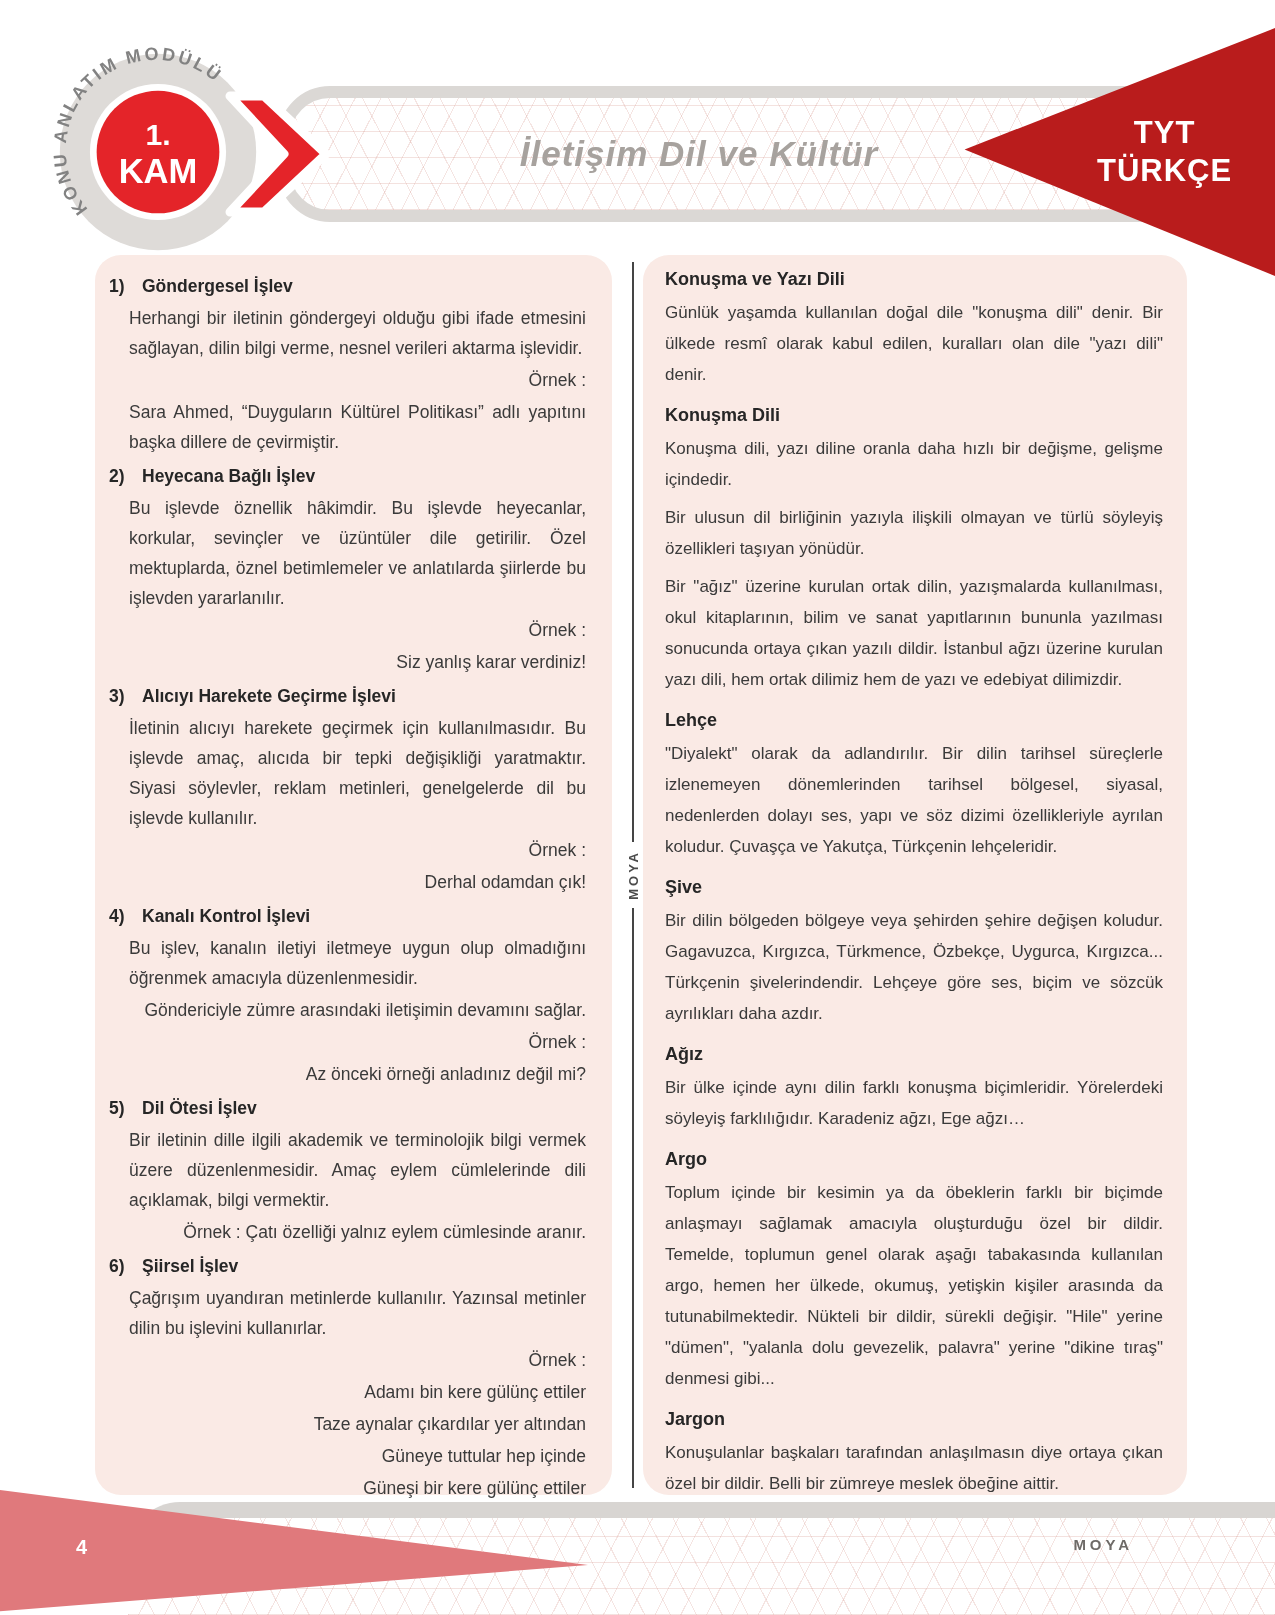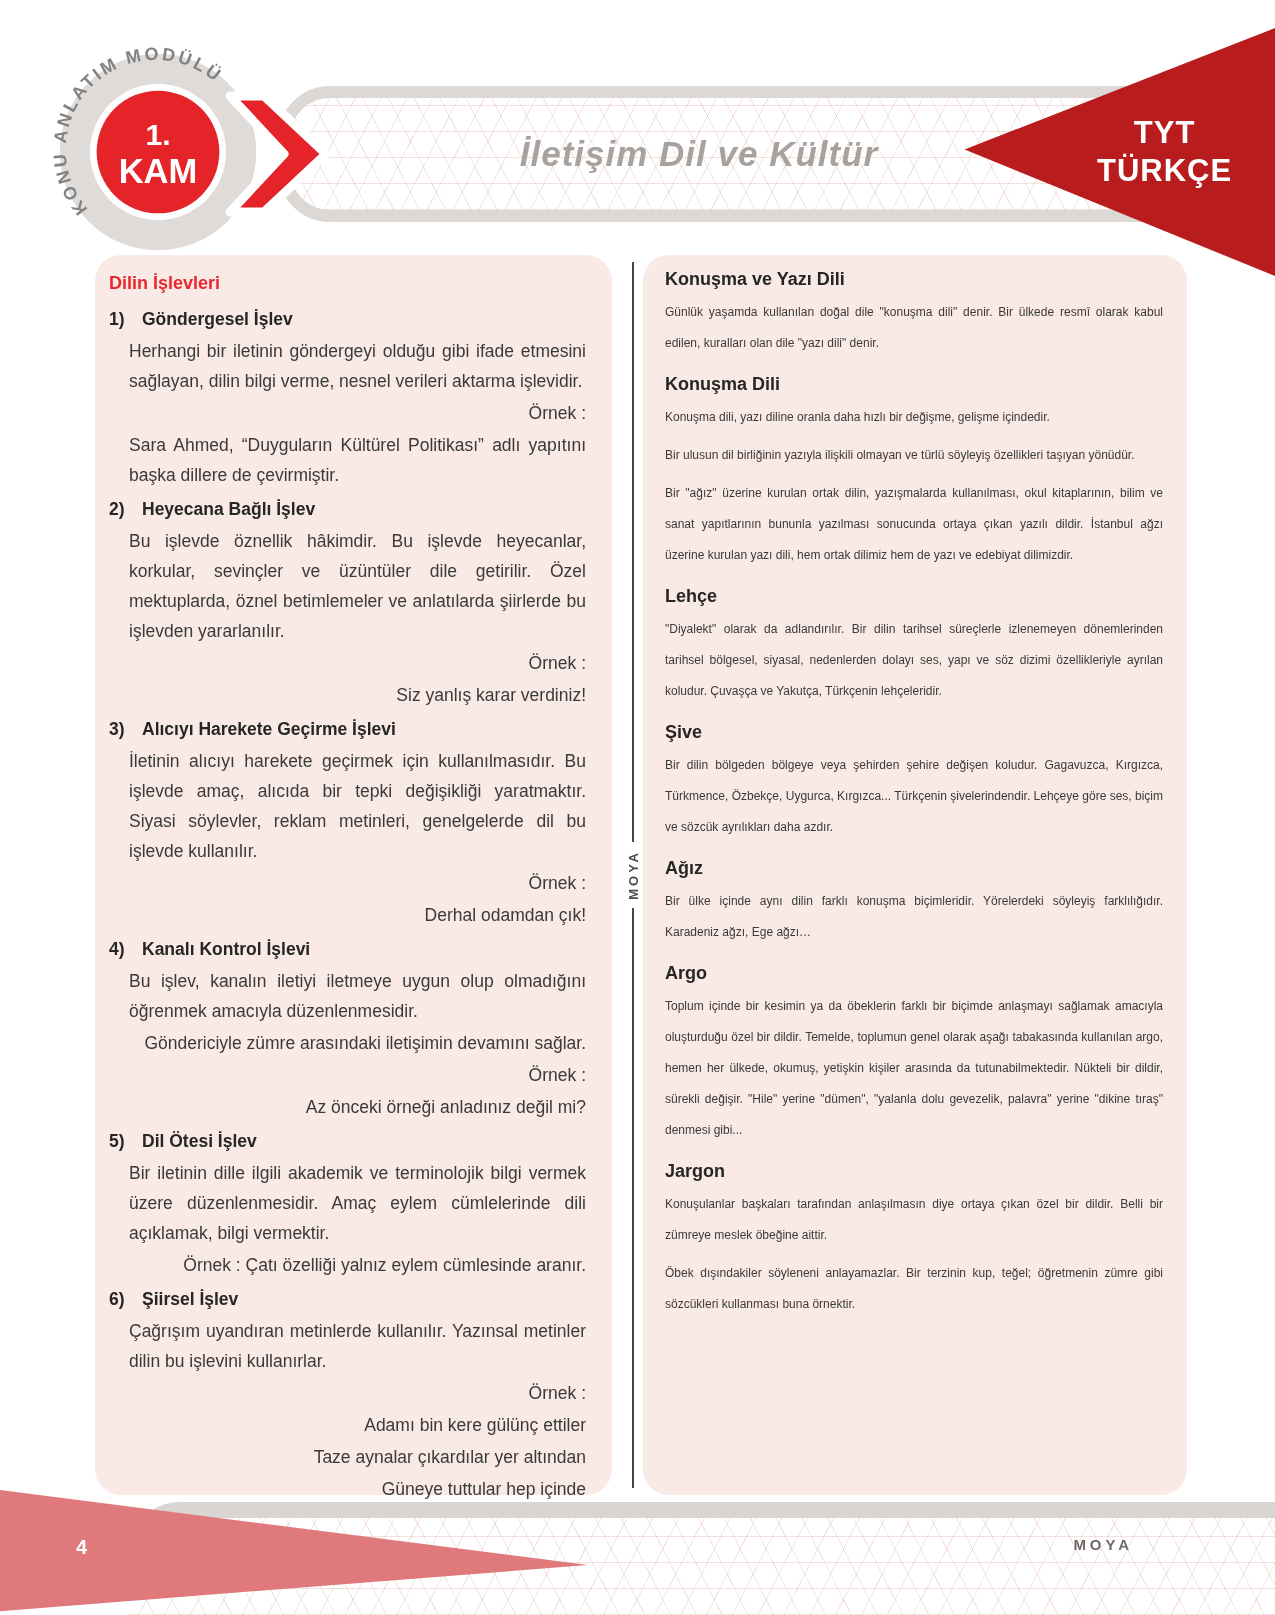--- a/index.html
+++ b/index.html
@@ -44,21 +44,21 @@
   .panel-right{left:643px;width:544px;padding:12px 24px 0 22px;}
   .col-heading{font-size:18px;font-weight:bold;color:#e8282e;margin:2px 0 10px 0;}
   .item{margin-bottom:4px;}
   .item-head{display:flex;font-weight:bold;font-size:17.5px;line-height:30px;color:#262626;}
   .item-num{width:33px;flex:0 0 33px;}
   .item p{margin:2px 0 2px 20px;font-size:17.5px;line-height:30px;text-align:justify;color:#3a3a3a;}
   .item p.no-just{text-align:right;}
   .attribution{margin:2px 0 0 33px;font-size:17.5px;line-height:30px;text-align:center;color:#3a3a3a;}
   .section h3{font-size:18px;font-weight:bold;color:#262626;margin:15px 0 7px 0;}
   .section:first-child h3{margin-top:2px;}
-  .section p{margin:7px 0;font-size:12px;line-height:31px;text-align:justify;color:#3a3a3a;}
+  .section p{margin:7px 0;font-size:17px;line-height:31px;text-align:justify;color:#3a3a3a;}
   
   .divider{
     position:absolute;left:624px;top:262px;height:1226px;width:18px;
     display:flex;flex-direction:column;align-items:center;
   }
   .divider-line{width:2px;flex:1;background:#454545;}
   .divider-brand{
     writing-mode:vertical-rl;transform:rotate(180deg);
     font-size:13px;font-weight:bold;letter-spacing:3px;color:#4a4a4a;margin:8px 0;
   }
@@ -109,21 +109,20 @@
   </svg>
 </div>
 
 <div class="chevron">
   <svg width="112" height="132" viewBox="0 0 112 132">
     <polygon points="8,8 42,8 104,66 42,124 8,124 62,66" fill="#e42429" stroke="#ffffff" stroke-width="9" stroke-linejoin="round"></polygon>
   </svg>
 </div>
 
 <div class="panel panel-left">
-  <div class="col-heading">Dilin İşlevleri</div>
 
   <div class="item">
     <div class="item-head">
       <span class="item-num">1)</span>
       <span>Göndergesel İşlev</span>
     </div>
     <p>Herhangi bir iletinin göndergeyi olduğu gibi ifade etmesini sağlayan, dilin bilgi verme, nesnel verileri aktarma işlevidir.</p>
     <p class="no-just">Örnek :</p>
     <p>Sara Ahmed, “Duyguların Kültürel Politikası” adlı yapıtını başka dillere de çevirmiştir.</p>
   </div>

